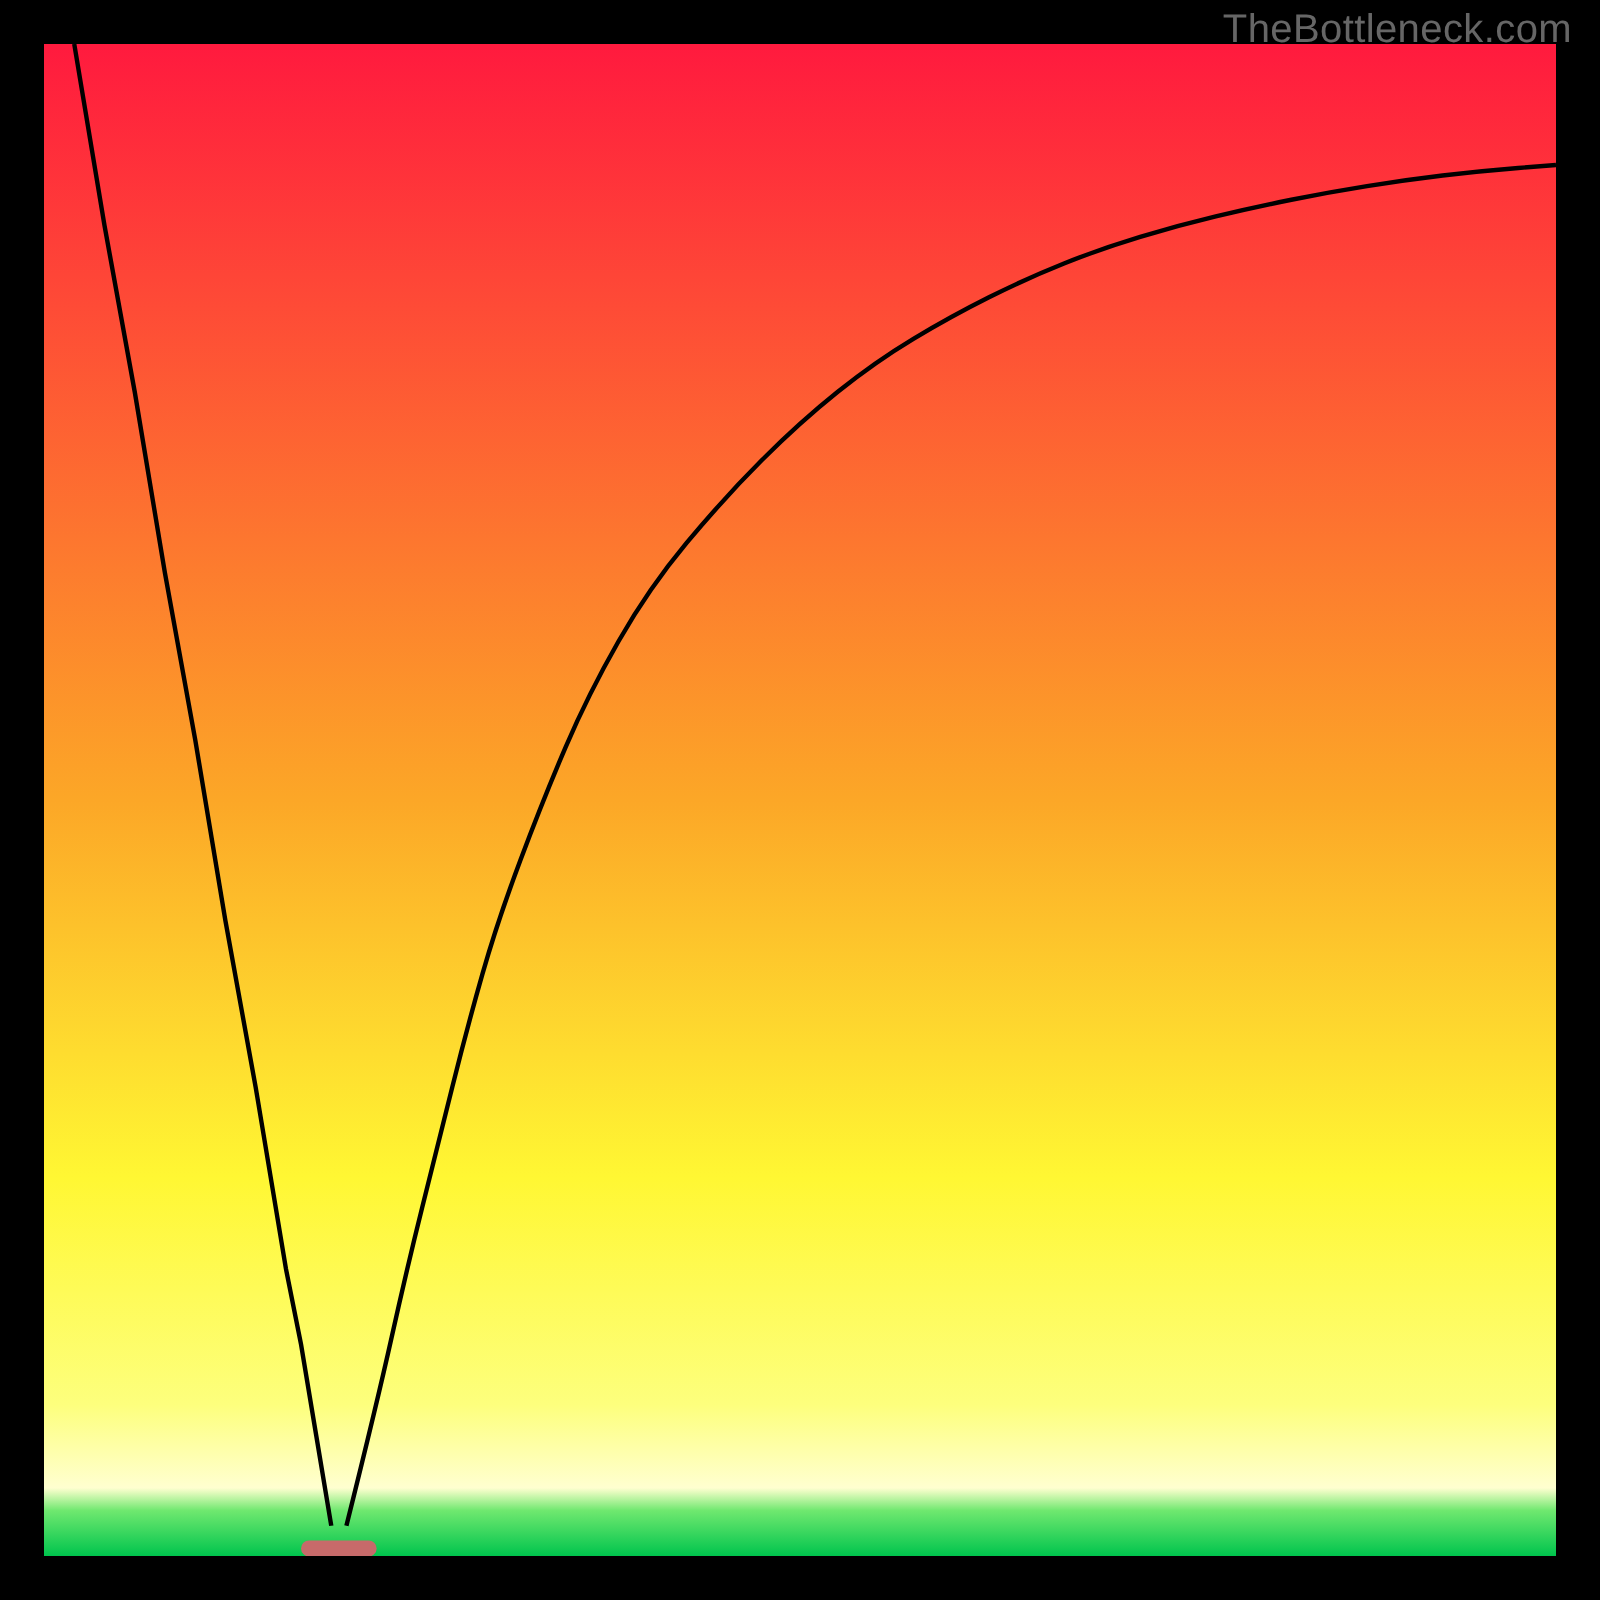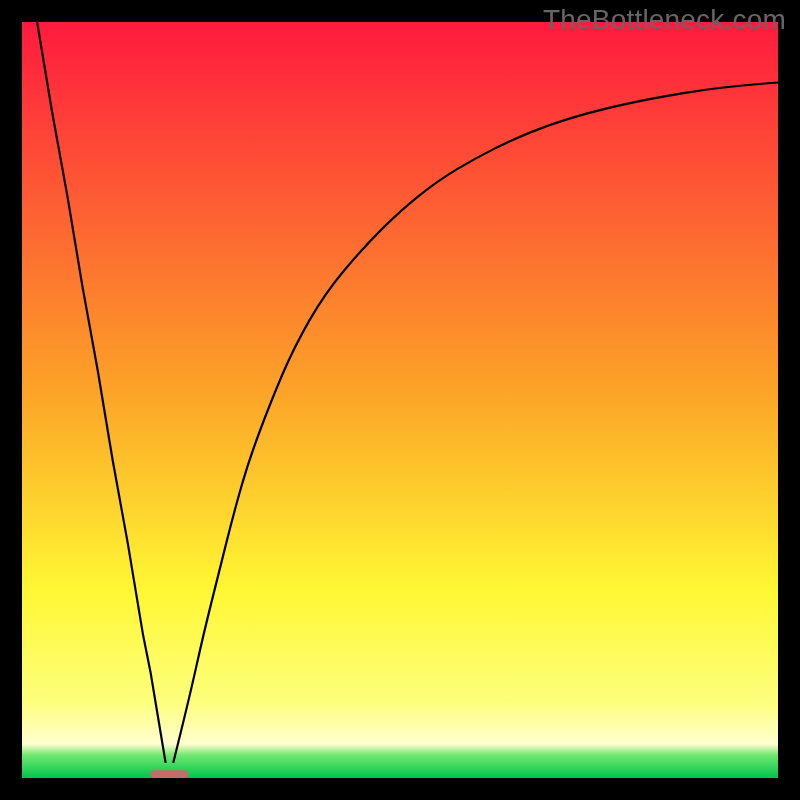--- a/index.html
+++ b/index.html
@@ -24,21 +24,21 @@
     left: 0;
     top: 0;
     width: 756px;
     height: 756px;
   }
   .watermark {
     position: absolute;
     top: 4px;
     right: 14px;
     color: #666;
-    font-size: 28px;
+    font-size: 20px;
     font-weight: 500;
     letter-spacing: 0.2px;
     user-select: none;
   }
 </style>
 </head>
 <body>
 
 <div class="frame">
   <svg class="plot" viewBox="0 0 756 756">

